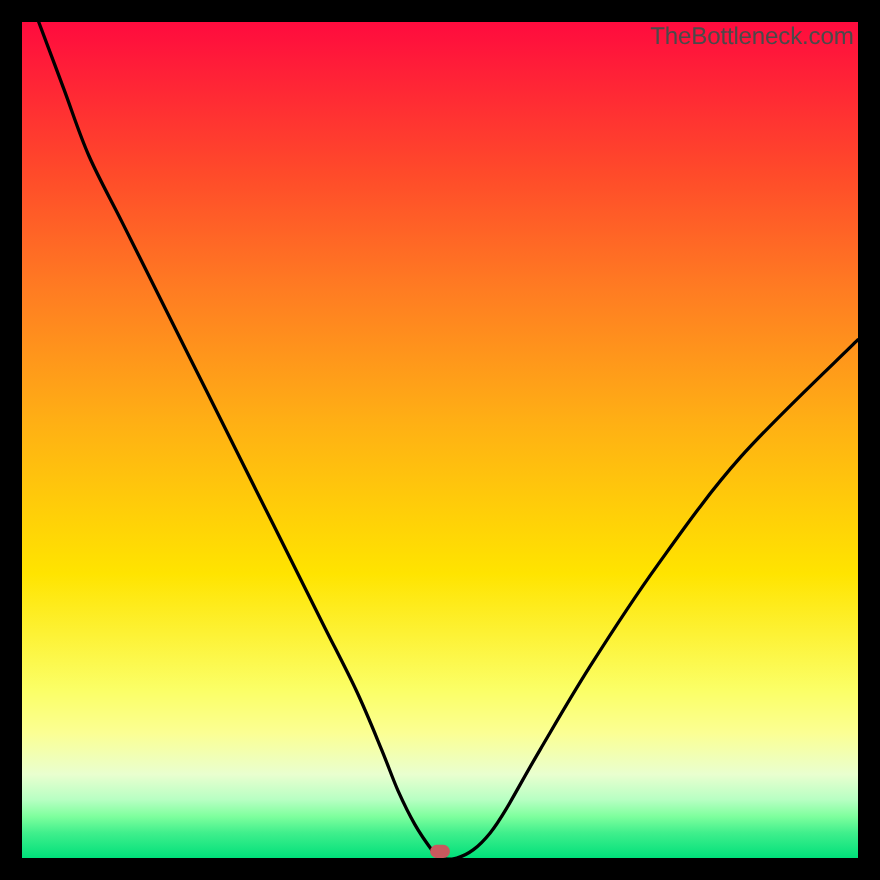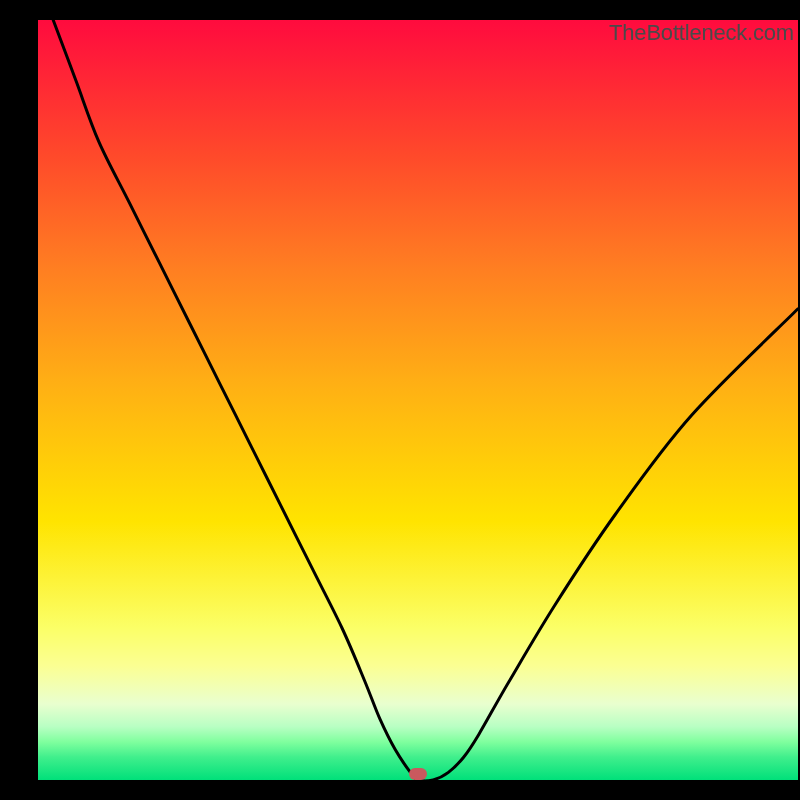--- a/index.html
+++ b/index.html
@@ -50,20 +50,20 @@
   }
   .marker {
     fill: #c9595e;
     stroke: none;
   }
 </style>
 </head>
 <body>
 
 <div class="frame">
-  <div class="plot-area" data-bind-attr="style:_computed.gradient_style" style="background:linear-gradient(to bottom, #ff0b3e 0%, #ff4a2a 18%, #ff7c22 32%, #ffb014 48%, #ffe400 66%, #fbff67 80%, #fbff93 85%, #e9ffcf 90%, #b8ffc3 93%, #7fff9e 95%, #40ef8c 97%, #00e07a 100%);margin-left:18px;">
+  <div class="plot-area" data-bind-attr="style:_computed.gradient_style" style="background:linear-gradient(to bottom, #ff0b3e 0%, #ff4a2a 18%, #ff7c22 32%, #ffb014 48%, #ffe400 66%, #fbff67 80%, #fbff93 85%, #e9ffcf 90%, #b8ffc3 93%, #7fff9e 95%, #40ef8c 97%, #00e07a 100%);">
     <div class="watermark" data-bind="watermark">TheBottleneck.com</div>
     <svg class="curve-svg" viewBox="0 0 760 760" preserveAspectRatio="none">
       <path class="curve-path" data-bind-attr="d:_computed.path_d" d="M 15.2 0.0 C 19.0 10.1, 30.4 40.5, 38.0 60.8 C 45.6 81.1, 51.9 101.3, 60.8 121.6 C 69.7 141.9, 81.1 162.1, 91.2 182.4 C 101.3 202.7, 111.5 222.9, 121.6 243.2 C 131.7 263.5, 141.9 283.7, 152.0 304.0 C 162.1 324.3, 172.3 344.5, 182.4 364.8 C 192.5 385.1, 202.7 405.3, 212.8 425.6 C 222.9 445.9, 233.1 466.1, 243.2 486.4 C 253.3 506.7, 263.5 526.9, 273.6 547.2 C 283.7 567.5, 295.1 589.0, 304.0 608.0 C 312.9 627.0, 320.5 646.0, 326.8 661.2 C 333.1 676.4, 336.9 687.8, 342.0 699.2 C 347.1 710.6, 352.1 720.7, 357.2 729.6 C 362.3 738.5, 368.6 747.3, 372.4 752.4 C 376.2 757.5, 376.2 758.7, 380.0 760.0 C 383.8 761.3, 390.1 761.3, 395.2 760.0 C 400.3 758.7, 405.3 756.2, 410.4 752.4 C 415.5 748.6, 420.5 743.5, 425.6 737.2 C 430.7 730.9, 433.2 727.1, 440.8 714.4 C 448.4 701.7, 458.5 682.7, 471.2 661.2 C 483.9 639.7, 499.1 613.1, 516.8 585.2 C 534.5 557.3, 554.8 525.7, 577.6 494.0 C 600.4 462.3, 623.2 429.4, 653.6 395.2 C 684.0 361.0, 742.3 306.5, 760.0 288.8"></path>
       <rect class="marker" data-bind-attr="x:_computed.marker_x" y="748" width="18" height="12" rx="6" ry="6" x="371.0"></rect>
     </svg>
   </div>
 </div>
 
 </body></html>

